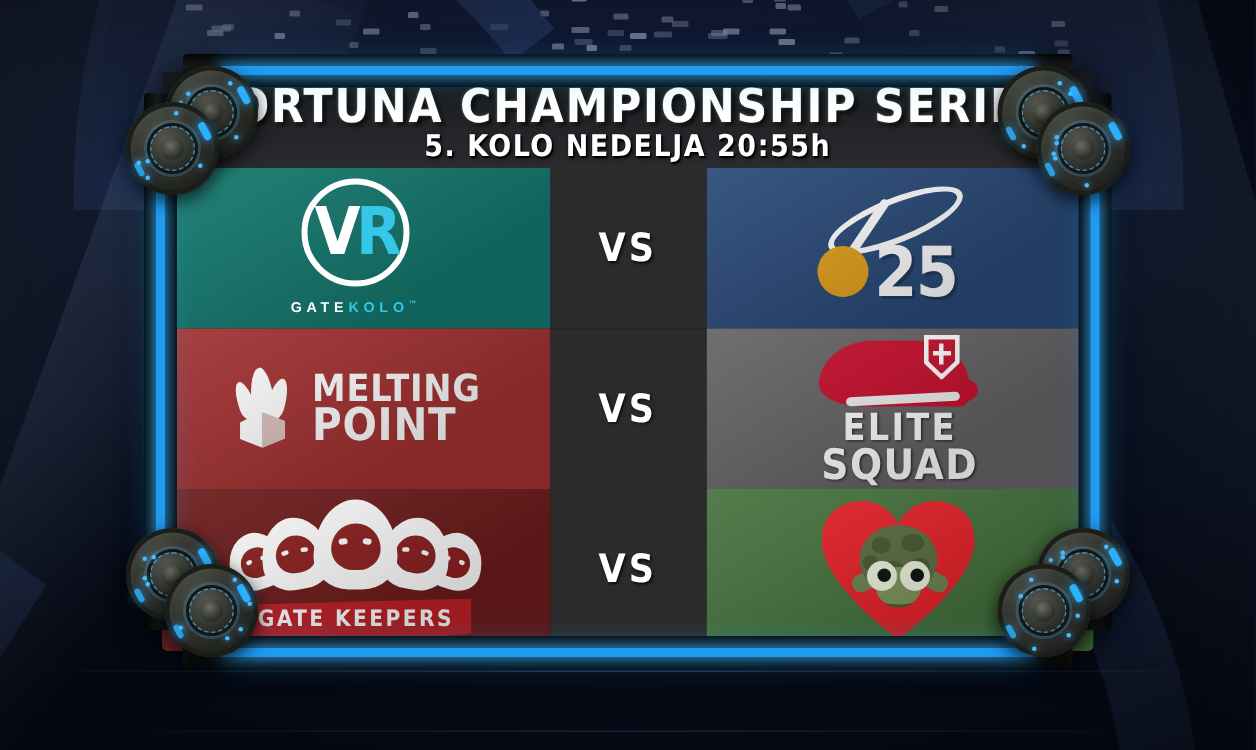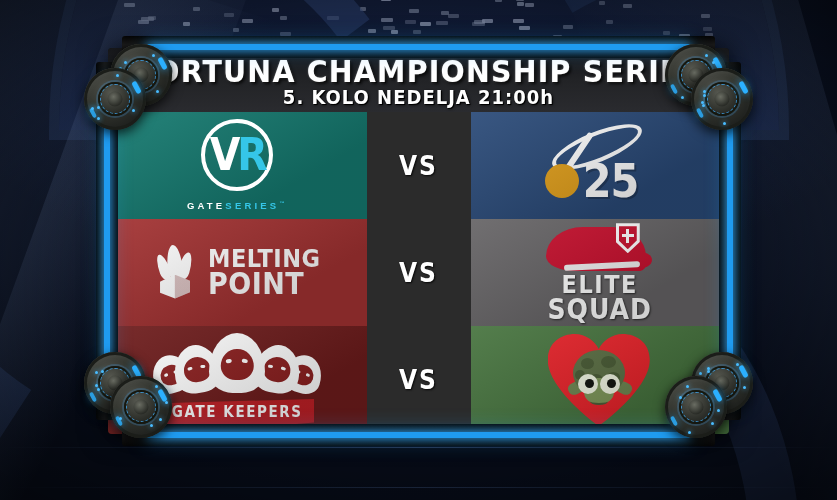--- a/index.html
+++ b/index.html
@@ -328,34 +328,34 @@
     <div class="floorline2"></div>
     <div class="vignette"></div>
   </div>
 
   <div id="board">
 
     <div class="panel">
 
       <div class="header">
         <div class="title">FORTUNA CHAMPIONSHIP SERIES</div>
-        <div class="subtitle">5. KOLO NEDELJA 21:00h</div>
+        <div class="subtitle">5. KOLO NEDELJA 20:55h</div>
       </div>
 
       <div class="matches">
 
         <div class="row">
           <div class="side" id="r1l" style="background: rgb(21, 122, 112);">
             <div class="logo-wrap">
               <div class="vr-ring">
                 <span class="vr-txt vr-v">V</span>
                   <span class="vr-txt vr-r">R</span>
               </div>
               <div class="vr-name">
-                <span class="ov-a">GATE</span><span class="ov-b">SERIES</span><span class="tm">™</span>
+                <span class="ov-a">GATE</span><span class="ov-b">KOLO</span><span class="tm">™</span>
               </div>
             </div>
           </div>
           <div class="vs-cell">
             <span class="vs-text">VS</span>
           </div>
           <div class="side" id="r1r" style="background: rgb(42, 74, 120);">
             <div class="comet">
               <div class="orbit"></div>
               <div class="streak"></div>

